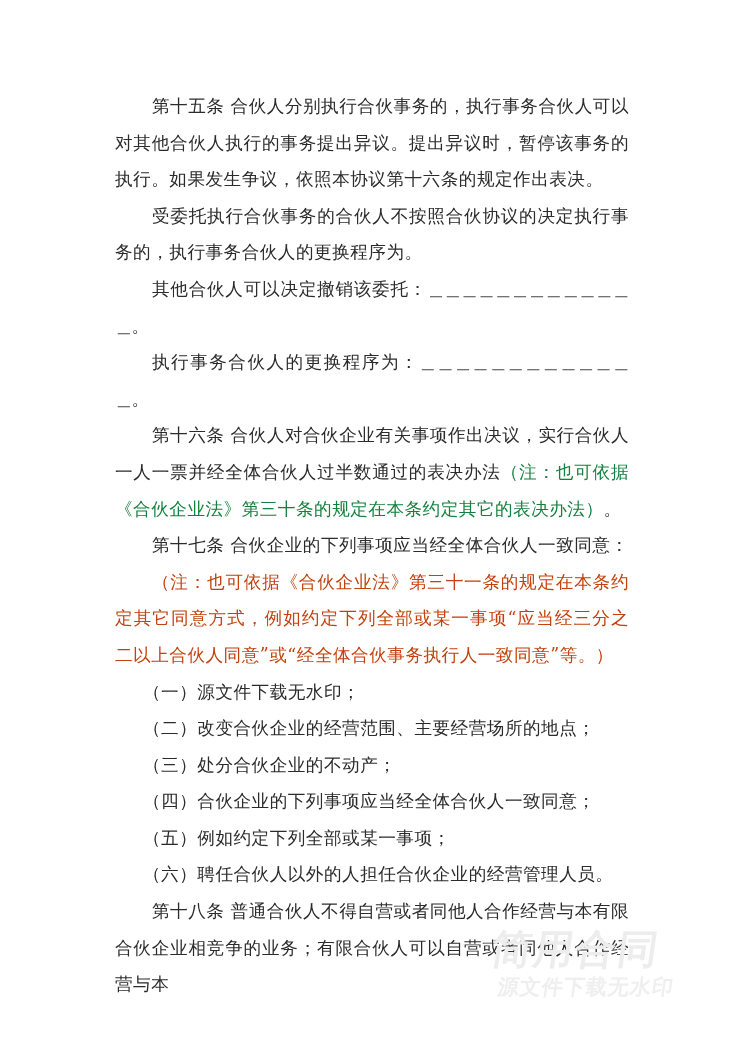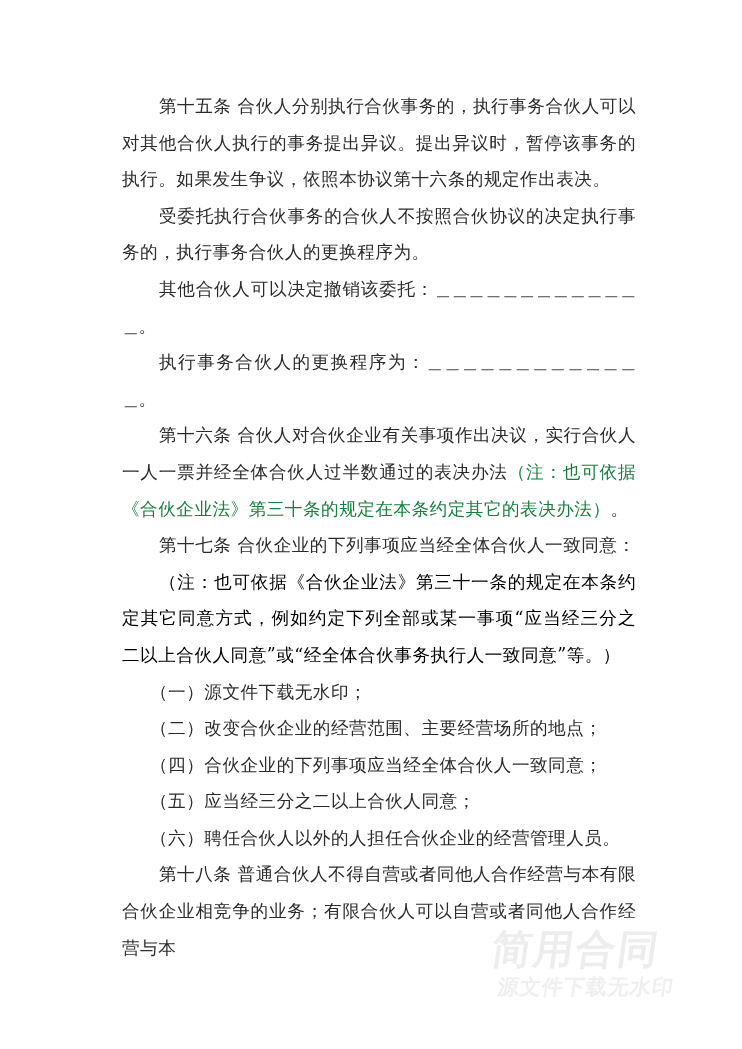--- a/index.html
+++ b/index.html
@@ -14,21 +14,21 @@
   #page {
     position: relative;
     width: 742px;
     height: 1049px;
     background: #ffffff;
     overflow: hidden;
     box-sizing: border-box;
   }
   #doc-body {
     position: absolute;
-    left: 122px;
+    left: 115px;
     top: 88px;
     width: 514px;
   }
   .para {
     font-size: 17.6px;
     line-height: 36.6px;
     color: #2b2b2b;
     letter-spacing: 0.5px;
     text-align: justify;
     text-justify: inter-character;
@@ -40,21 +40,21 @@
     text-indent: 37px;
   }
   .list-item {
     padding-left: 28px;
     text-indent: 0;
   }
   .red {
     color: #15803d;
   }
   .para.red-para {
-    color: #000000;
+    color: #c2410c;
   }
   .blank-line {
     letter-spacing: -1px;
     color: #2b2b2b;
   }
   
   #watermark {
     position: absolute;
     left: 492px;
     top: 928px;
@@ -104,24 +104,25 @@
     <p class="para indent2"><span>第十六条  合伙人对合伙企业有关事项作出决议，实行合伙人一人一票并经全体合伙人过半数通过的表决办法</span><span class="red">（注：也可依据《合伙企业法》第三十条的规定在本条约定其它的表决办法）</span><span>。</span></p>
 
     <p class="para indent2">第十七条  合伙企业的下列事项应当经全体合伙人一致同意：</p>
 
     <p class="para indent2 red-para">（注：也可依据《合伙企业法》第三十一条的规定在本条约定其它同意方式，例如约定下列全部或某一事项“应当经三分之二以上合伙人同意”或“经全体合伙事务执行人一致同意”等。）</p>
 
     <p class="para list-item">（一）源文件下载无水印；</p>
 
     <p class="para list-item">（二）改变合伙企业的经营范围、主要经营场所的地点；</p>
 
+    <p class="para list-item">（三）处分合伙企业的不动产；</p>
 
     <p class="para list-item">（四）合伙企业的下列事项应当经全体合伙人一致同意；</p>
 
-    <p class="para list-item">（五）应当经三分之二以上合伙人同意；</p>
+    <p class="para list-item">（五）例如约定下列全部或某一事项；</p>
 
     <p class="para list-item">（六）聘任合伙人以外的人担任合伙企业的经营管理人员。</p>
 
     <p class="para indent2">第十八条  普通合伙人不得自营或者同他人合作经营与本有限合伙企业相竞争的业务；有限合伙人可以自营或者同他人合作经营与本</p>
 
   </div>
 
   <div id="watermark">
     <div id="watermark-main">简用合同</div>
     <div id="watermark-sub">源文件下载无水印</div>

